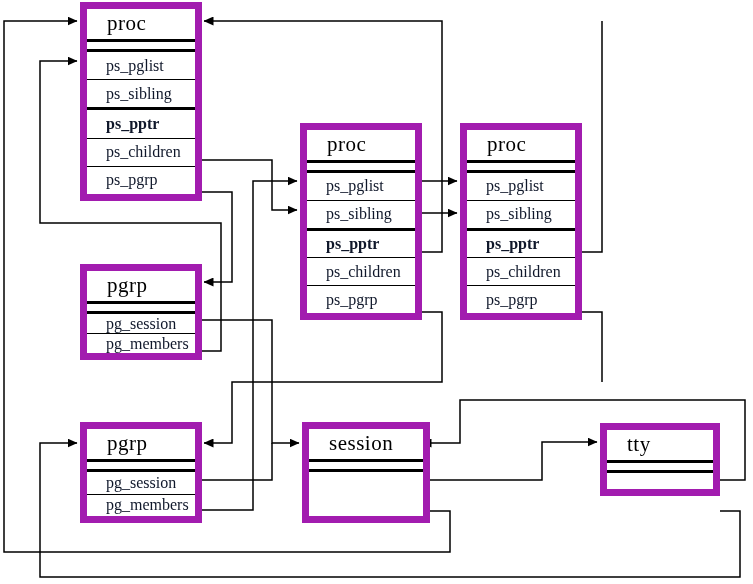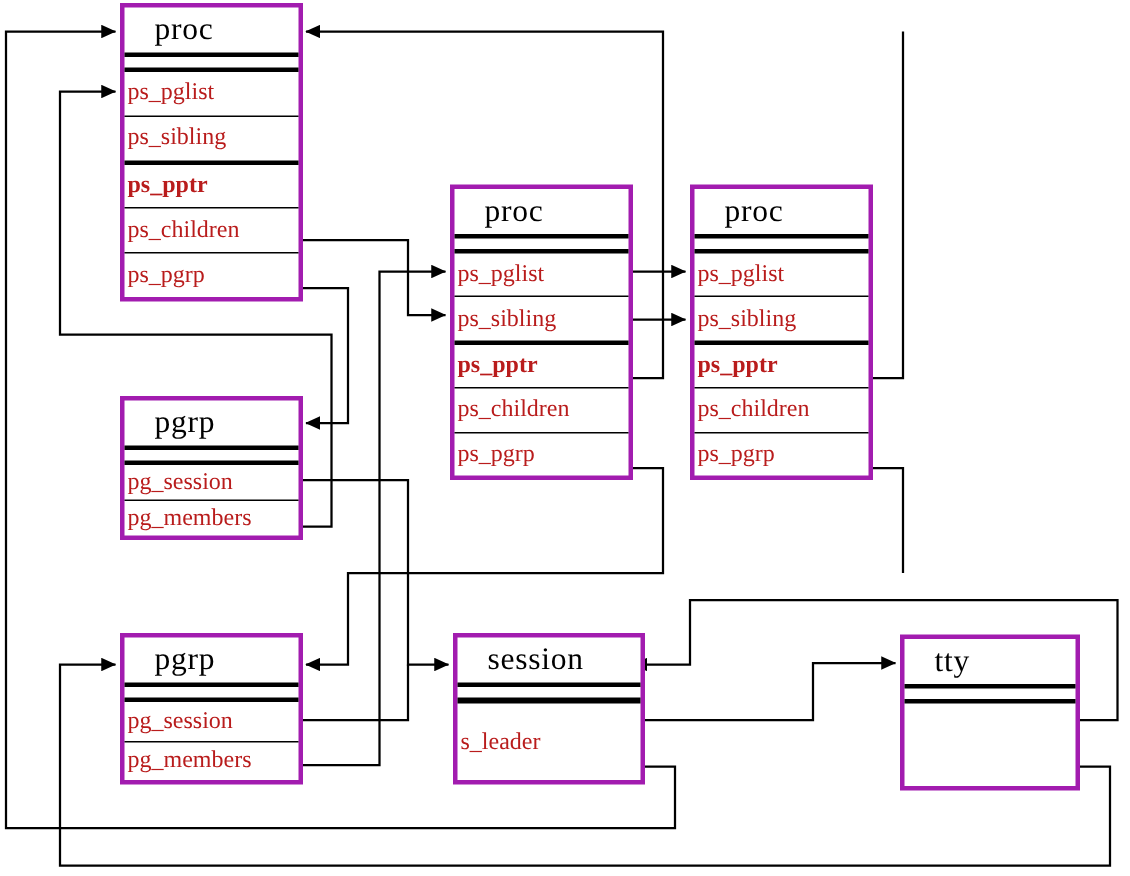--- a/index.html
+++ b/index.html
@@ -4,42 +4,42 @@
 <style>
   * { box-sizing: border-box; margin: 0; padding: 0; }
   html,body { background:#ffffff; }
   body {
     width:753px; height:584px; position:relative; overflow:hidden;
     font-family:"Liberation Serif","DejaVu Serif",serif;
   }
   #wires { position:absolute; left:0; top:0; width:753px; height:584px; z-index:1; }
   .box {
     position:absolute; z-index:2; background:#ffffff;
-    border:3px solid #a21caf; display:flex; flex-direction:column;
+    border:7px solid #a21caf; display:flex; flex-direction:column;
   }
   .title {
     height:30px; flex:0 0 30px; font-size:21px; line-height:28px;
     padding-left:20px; color:#000; letter-spacing:0.5px;
   }
   .dbl { flex:0 0 13px; height:13px; border-top:3px solid #000; border-bottom:3px solid #000; }
   .rows { flex:1; display:flex; flex-direction:column; }
   .row {
-    flex:1; display:flex; align-items:center; padding-left:2px;
-    font-size:16px; color:#b91c1c; white-space:nowrap;
+    flex:1; display:flex; align-items:center; padding-left:19px;
+    font-size:16px; color:#0f172a; white-space:nowrap;
   }
   .row.thin  { border-top:1.5px solid #000; }
   .row.thick { border-top:3px solid #000;font-weight:bold; }
   
   #b-top_proc    { left:80px;  top:2px;   width:122px; height:199px; }
   #b-mid_proc    { left:300px; top:123px; width:122px; height:197px; }
   #b-right_proc  { left:460px; top:123px; width:122px; height:197px; }
   #b-mid_pgrp    { left:80px;  top:264px; width:122px; height:96px;  }
   #b-bottom_pgrp { left:80px;  top:422px; width:122px; height:101px; }
   #b-session     { left:302px; top:422px; width:128px; height:101px; }
-  #b-tty         { left:600px; top:423px; width:120px; height:104px; }
+  #b-tty         { left:600px; top:423px; width:120px; height:73px; }
 </style>
 </head>
 <body>
 
 <svg id="wires" viewBox="0 0 753 584" xmlns="http://www.w3.org/2000/svg">
   <defs>
     <marker id="arrow" markerUnits="userSpaceOnUse" markerWidth="10" markerHeight="9" refX="9.5" refY="4.5" orient="auto">
       <path d="M0 0 L10 4.5 L0 9 z" fill="#000"></path>
     </marker>
   </defs>
@@ -114,21 +114,20 @@
   <div class="rows">
       <div class="row">pg_session</div>
       <div class="row thin">pg_members</div>
     </div>
 </div>
 
 <div class="box" id="b-session">
   <div class="title">session</div>
   <div class="dbl"></div>
   <div class="rows">
-      <div class="row thin">s_leader</div>
     </div>
 </div>
 
 <div class="box" id="b-tty">
   <div class="title">tty</div>
   <div class="dbl"></div>
   <div class="rows">
     </div>
 </div>
 

